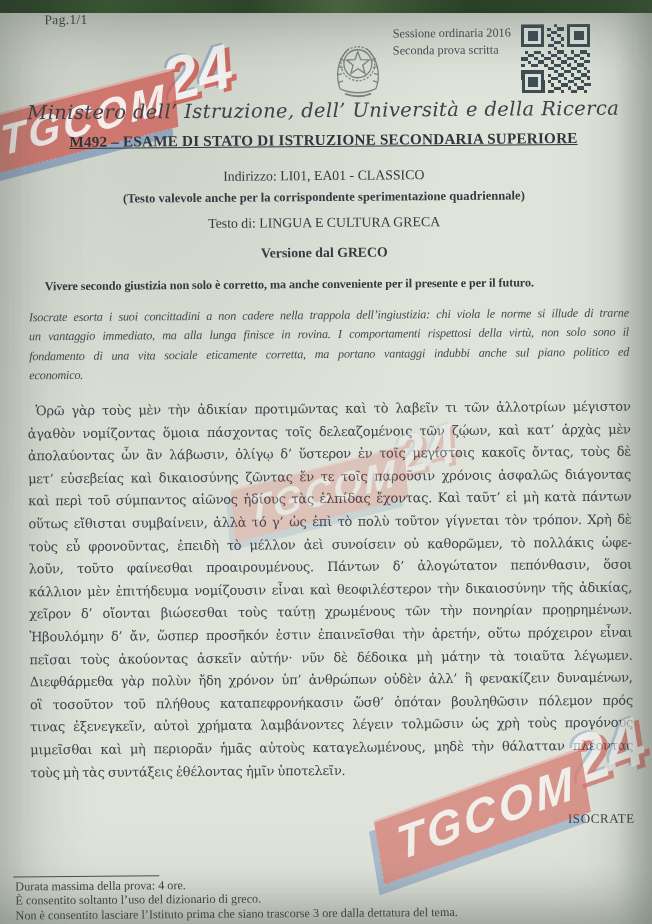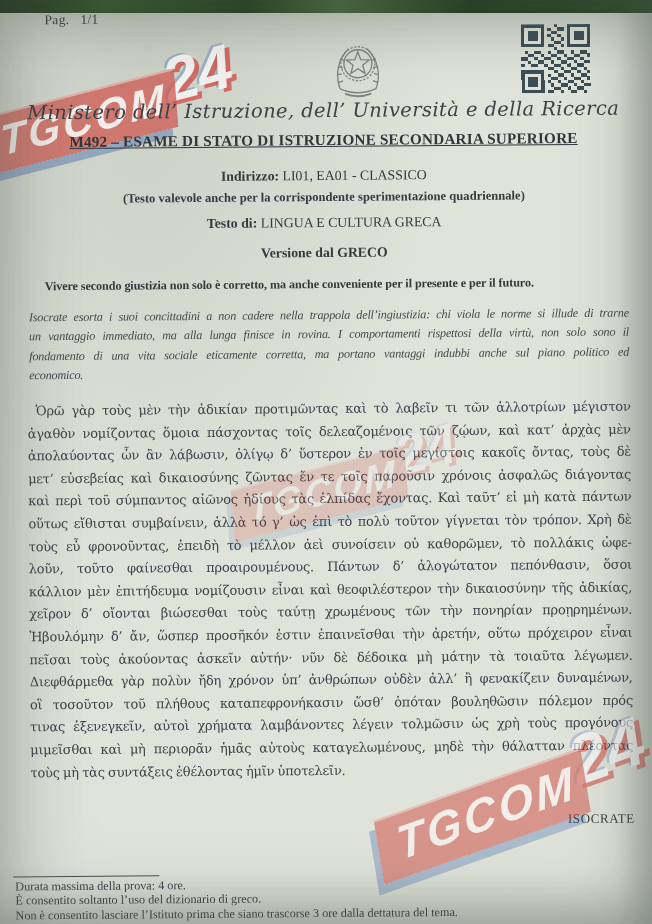--- a/index.html
+++ b/index.html
@@ -10,21 +10,21 @@
       radial-gradient(ellipse at 22% 10%, rgba(105,115,105,.16), transparent 42%),
       linear-gradient(180deg, rgba(135,145,135,.18), rgba(0,0,0,0) 70px),
       linear-gradient(270deg, rgba(105,118,110,.22), transparent 34px),
       linear-gradient(0deg, rgba(115,125,115,.14), transparent 60px),
       #dfe3da;
   }
   .foliage{position:absolute;top:0;left:0;right:0;height:13px;
     background:linear-gradient(90deg,#1d3319,#35572c 16%,#24401f 38%,#4a6b3c 52%,#203a1c 72%,#2c4a26 100%);}
   .content{position:absolute;inset:0;transform:rotate(-0.45deg);}
   .pag{position:absolute;left:48px;top:10px;font-size:13.5px;letter-spacing:.3px;color:#3a4045;}
-  .pag .v{margin-left:11px;}
+  .pag .v{}
   .stamp{position:absolute;left:396px;top:26px;font-size:12.3px;line-height:17px;color:#474d52;}
   .emblem{position:absolute;left:331px;top:37px;width:60px;height:66px;color:#76807c;}
   .qr{position:absolute;left:524px;top:26px;width:70px;height:69px;color:#3d4e55;}
   .qr svg{width:100%;height:100%;fill:currentColor;shape-rendering:crispEdges;}
 
   .wm{position:absolute;display:flex;align-items:flex-start;pointer-events:none;
       font-family:"Liberation Sans",sans-serif;font-style:italic;font-weight:bold;}
   .wm .band{background:rgba(206,52,44,.72);transform:skewX(-10deg);
       padding:5px 10px 9px 18px;box-shadow:-6px 8px 0 rgba(35,86,168,.45);
       border-top:2px solid rgba(255,255,255,.45);}
@@ -37,21 +37,21 @@
 
   .cline{position:absolute;left:0;right:0;text-align:center;color:#353a40;}
   .ministry{top:99px;font-family:"DejaVu Serif",serif;font-style:italic;font-size:19.5px;letter-spacing:.4px;color:#3c4248;}
   .m492{top:131px;}
   .m492 span{font-weight:bold;font-size:15.2px;text-decoration:underline;letter-spacing:.2px;color:#31363c;}
   .hline{font-size:13.8px;}
   .ind{top:168px;}
   .note{top:190px;font-weight:bold;font-size:12.6px;}
   .tema{top:215px;}
   .version{top:245px;font-weight:bold;font-size:13.8px;}
-  .b{font-weight:bold;}
+  .b{font-weight:normal;}
 
   .lead{position:absolute;left:46px;top:277px;font-weight:bold;font-size:12.2px;
         letter-spacing:-.1px;white-space:nowrap;color:#33383d;}
   .intro{position:absolute;left:30px;width:600px;top:306px;font-style:italic;
         font-size:12.2px;line-height:19.3px;letter-spacing:-.2px;color:#44494e;}
   .intro .main{white-space:pre-line;text-align:justify;text-align-last:justify;}
   .greek{position:absolute;left:28px;width:603px;top:398px;font-family:"DejaVu Serif",serif;
         font-size:13px;line-height:22.6px;letter-spacing:-.25px;word-spacing:-.5px;color:#3e444b;}
   .greek .main{white-space:pre-line;text-align:justify;text-align-last:justify;text-indent:8px;}
 
@@ -67,20 +67,24 @@
 
 <div class="stage">
   <div class="foliage"></div>
 
   <div class="content">
 
     <div class="pag">
       <span>Pag.</span><span class="v">1/1</span>
     </div>
 
+    <div class="stamp">
+      <div>Sessione ordinaria 2016</div>
+      <div>Seconda prova scritta</div>
+    </div>
 
     <svg class="emblem" viewBox="0 0 60 66">
       <g fill="none" stroke="currentColor" stroke-width="1.3" opacity="0.95">
         <circle cx="30" cy="27" r="14"></circle>
         <circle cx="30" cy="27" r="17" stroke-dasharray="2.2 1.6"></circle>
         <path d="M30,15 L32.9,22.9 L41.4,23.3 L34.8,28.5 L37.1,36.7 L30,32 L22.9,36.7 L25.2,28.5 L18.6,23.3 L27.1,22.9 Z"></path>
         <path d="M12,52 C7,38 10,22 21,12"></path>
         <path d="M48,52 C53,38 50,22 39,12"></path>
         <path d="M12,52 Q30,60 48,52"></path>
         <path d="M10,46 l5,-2 M9,38 l5,-1 M10,30 l5,1 M12,22 l5,2 M50,46 l-5,-2 M51,38 l-5,-1 M50,30 l-5,1 M48,22 l-5,2"></path>

